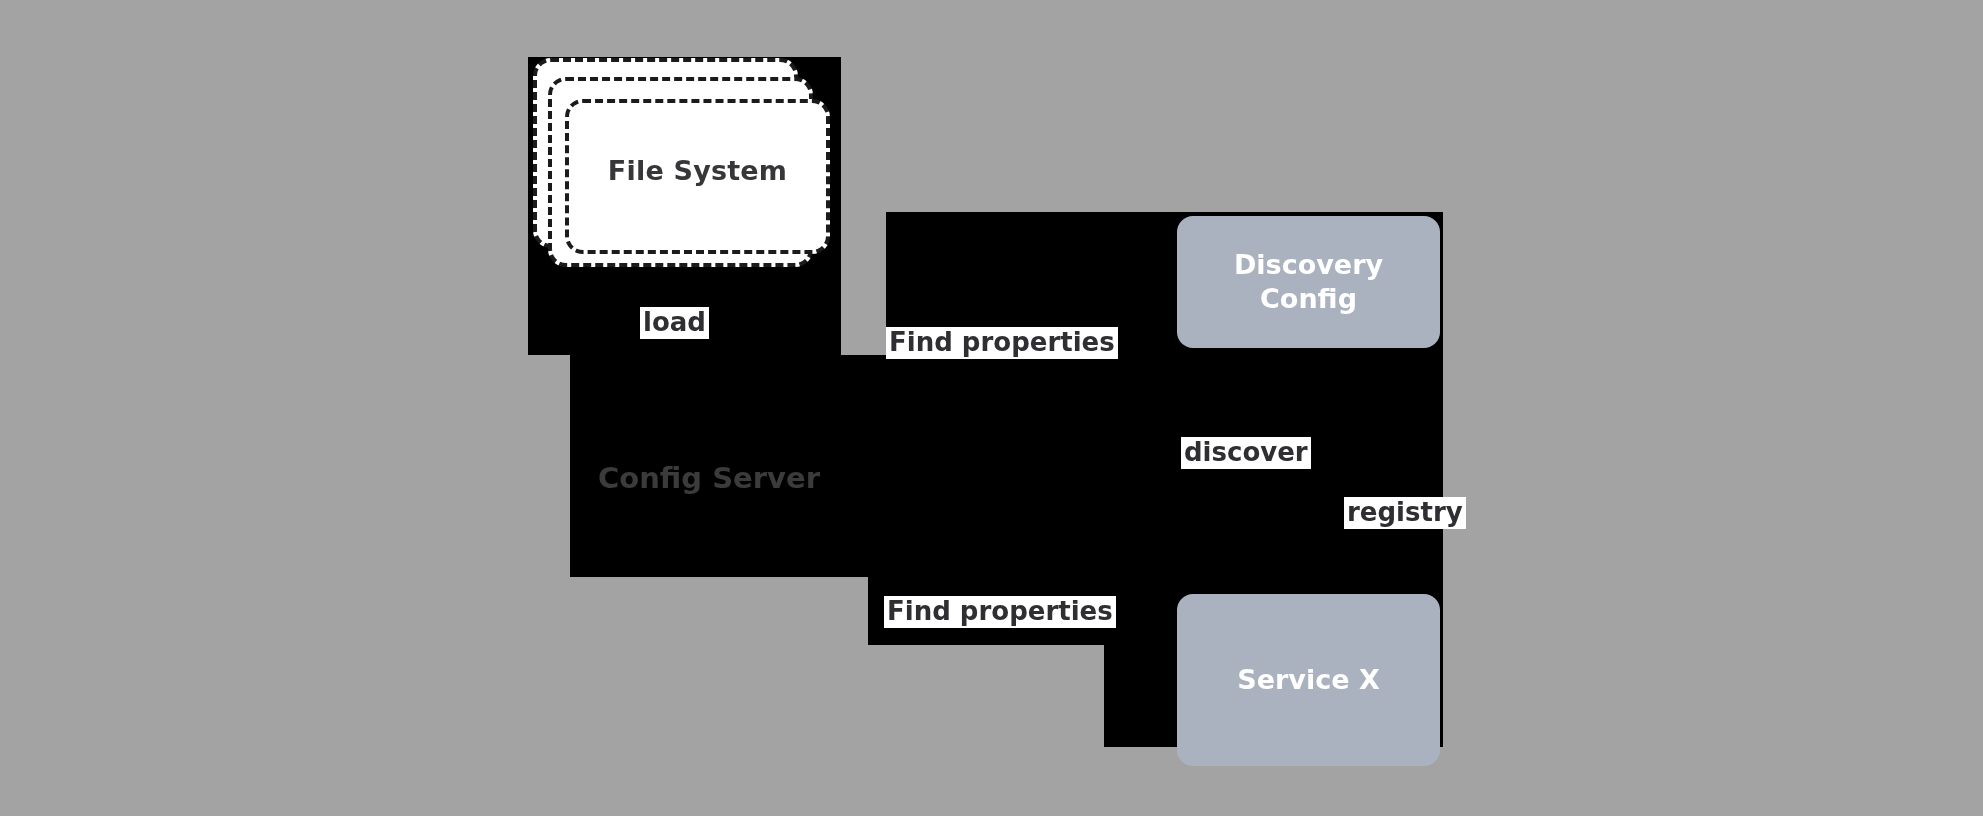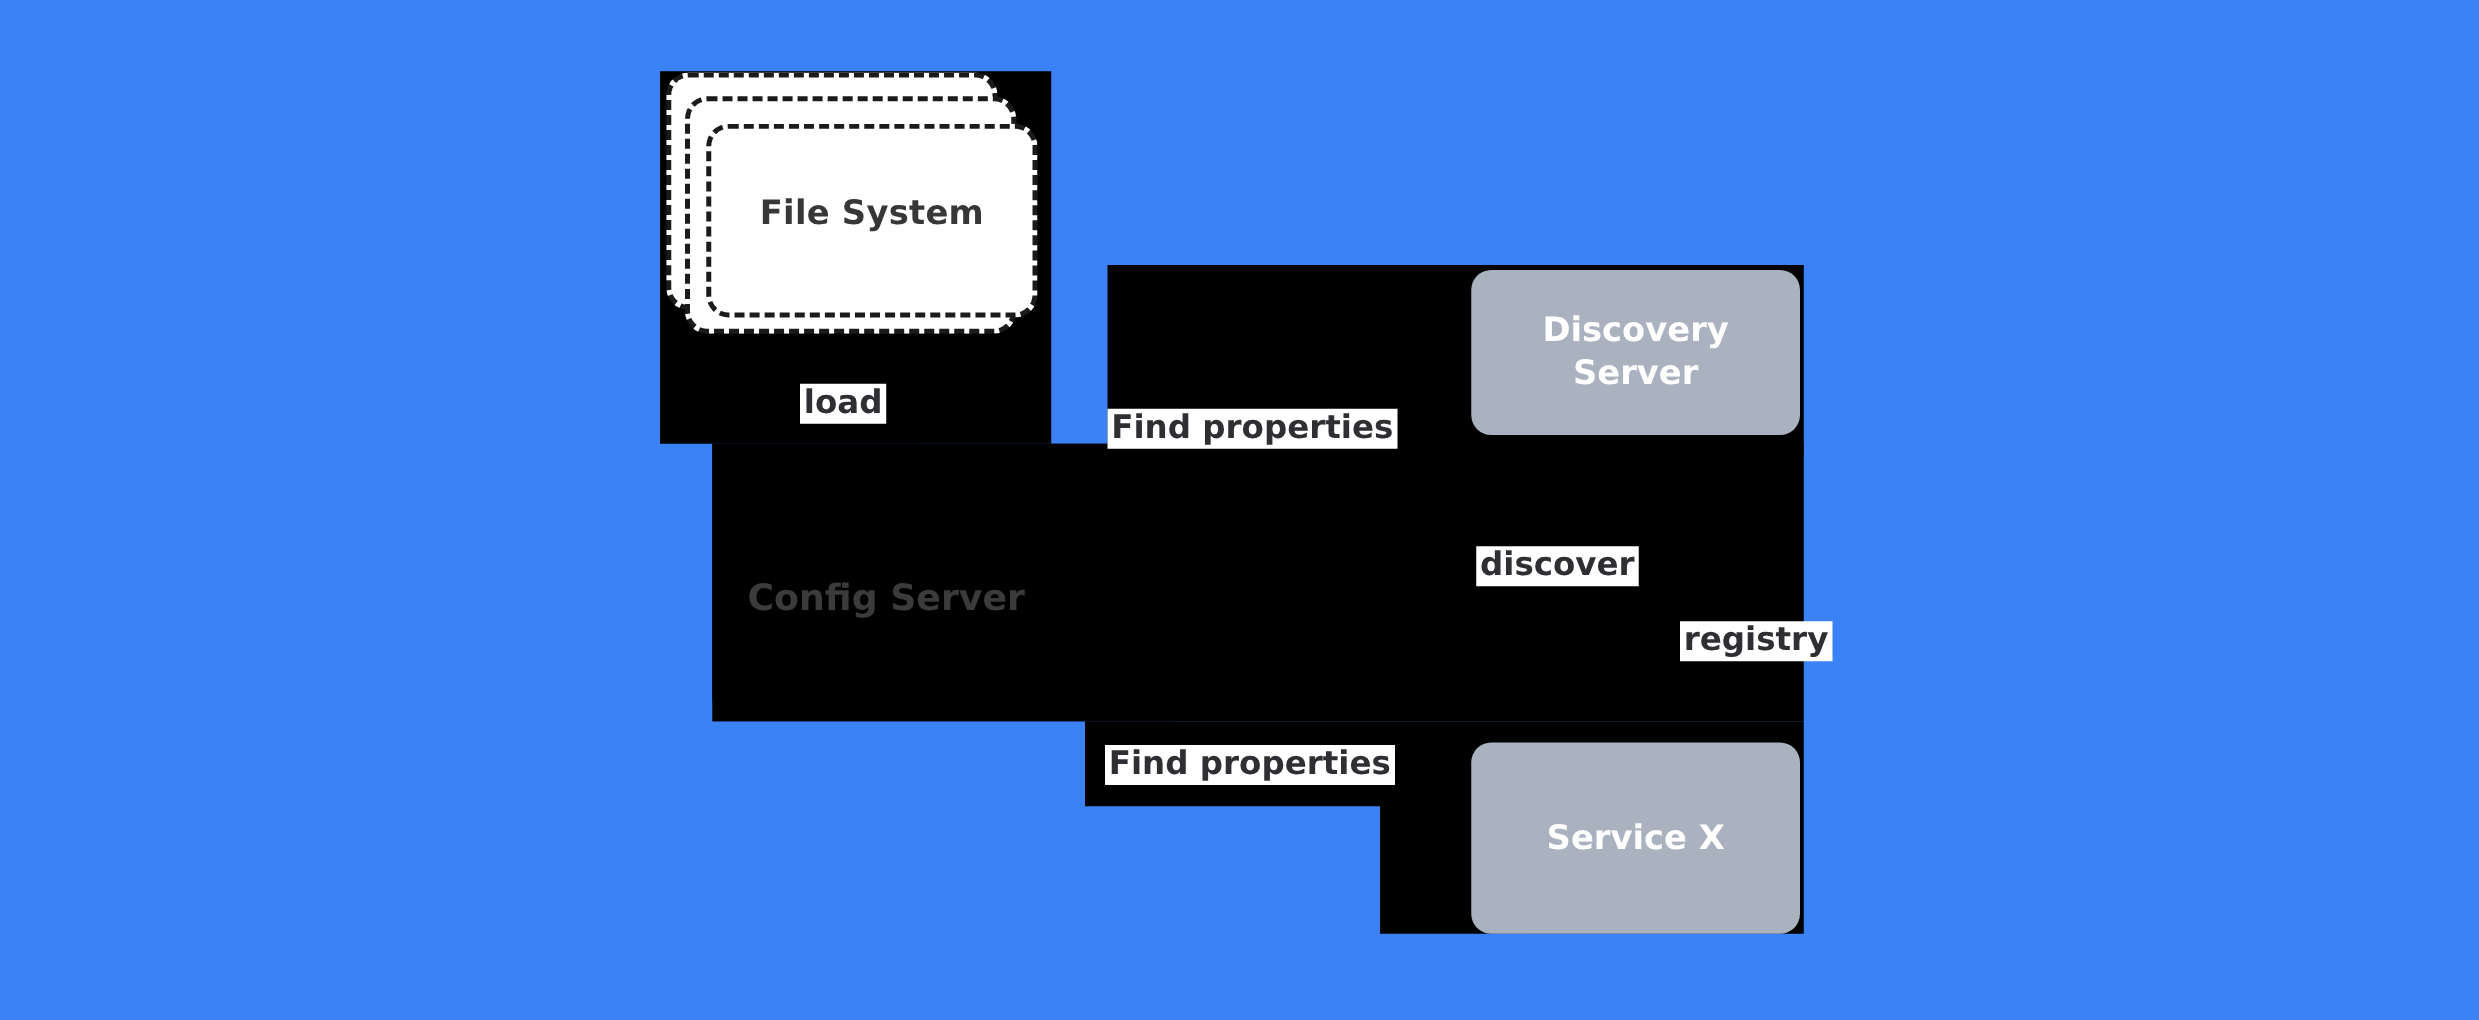--- a/index.html
+++ b/index.html
@@ -7,21 +7,21 @@
     padding: 0;
     background: #ffffff;
   }
   body {
     font-family: "DejaVu Sans", "Liberation Sans", sans-serif;
   }
   #canvas {
     position: relative;
     width: 1983px;
     height: 816px;
-    background: #3b82f6;
+    background: #a3a3a3;
     overflow: hidden;
   }
 
   
   .blk {
     position: absolute;
     background: #000000;
   }
 
   
@@ -98,25 +98,25 @@
 
   <div class="fs-card" style="left:533px; top:58px; width:265px; height:190px;"></div>
   <div class="fs-card" style="left:548px; top:77px; width:265px; height:190px;"></div>
   <div class="fs-card" style="left:565px; top:99px; width:265px; height:155px;">
     <div class="fs-label" style="top:52px;">File System</div>
   </div>
 
   <div class="svc-box" style="left:1177px; top:216px; width:263px; height:132px; background:#aab1bf;">
     <div>
       <div>Discovery</div>
-      <div>Server</div>
+      <div>Config</div>
     </div>
   </div>
 
-  <div class="svc-box" style="left:1177px; top:594px; width:263px; height:153px; background:#aab1bf;">
+  <div class="svc-box" style="left:1177px; top:594px; width:263px; height:172px; background:#aab1bf;">
     <div>
       <div>Service X</div>
     </div>
   </div>
 
   <div class="container-title" style="left:598px; top:461px;">Config Server</div>
 
   <div class="edge-label" style="left:640px; top:307px;">load</div>
 
   <div class="edge-label" style="left:886px; top:327px;">Find properties</div>

